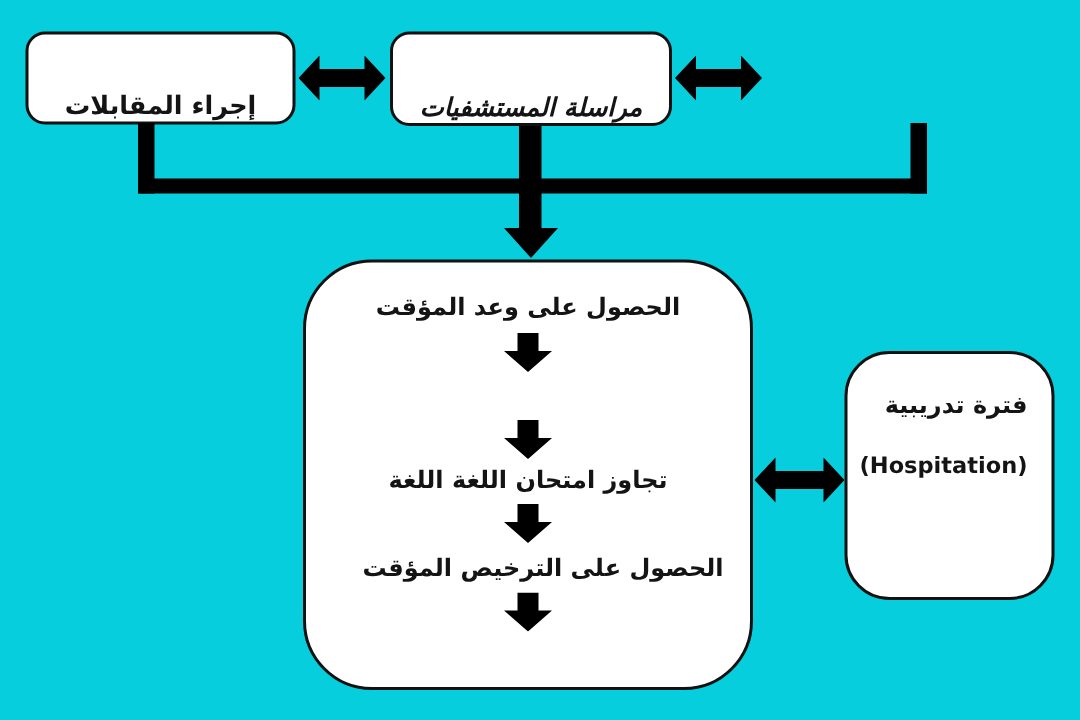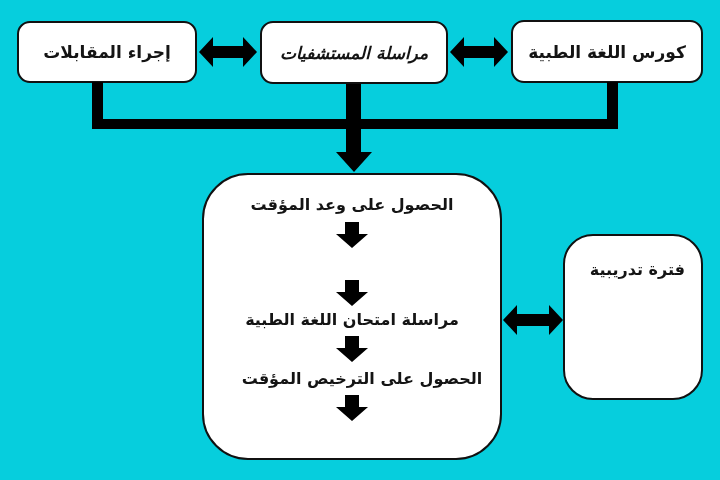--- a/index.html
+++ b/index.html
@@ -19,21 +19,21 @@
   }
   .node {
     position: absolute;
     background: var(--node-fill, #FFFFFF);
     border: 2px solid var(--node-border, #111111);
     box-sizing: border-box;
   }
   .top-box {
     border-radius: 13px;
     display: flex;
-    align-items: center;
+    align-items: flex-end;
     justify-content: center;
     font-size: 17px;
     color: #141414;
   }
   .center-box {
     left: 202px;
     top: 173px;
     width: 300px;
     height: 287px;
     border-radius: 46px;
@@ -87,23 +87,20 @@
 <div class="canvas">
 
   <div class="node top-box" style="left:17px; top:21px; width:180px; height:62px;">
     <span dir="rtl">إجراء المقابلات</span>
   </div>
 
   <div class="node top-box" style="left:260px; top:21px; width:188px; height:63px;font-style:italic;">
     <span dir="rtl">مراسلة المستشفيات</span>
   </div>
 
-  <div class="node top-box" style="left:511px; top:20px; width:192px; height:63px;">
-    <span dir="rtl">كورس اللغة الطبية</span>
-  </div>
 
   <svg class="arrow-svg" style="left:199px; top:37px;" width="58" height="30" viewBox="0 0 58 30">
     <polygon points="0,15 14,0 14,9 44,9 44,0 58,15 44,30 44,21 14,21 14,30" fill="currentColor"></polygon>
   </svg>
 
   <svg class="arrow-svg" style="left:450px; top:37px;" width="58" height="30" viewBox="0 0 58 30">
     <polygon points="0,15 14,0 14,9 44,9 44,0 58,15 44,30 44,21 14,21 14,30" fill="currentColor"></polygon>
   </svg>
 
   <div class="conn" style="left:92px; top:82px; width:11px; height:47px;"></div>
@@ -119,35 +116,36 @@
 
     <svg class="varrow" style="top:47px;" width="32" height="26" viewBox="0 0 32 26">
       <polygon points="9,0 23,0 23,12 32,12 16,26 0,12 9,12" fill="currentColor"></polygon>
     </svg>
 
 
     <svg class="varrow" style="top:105px;" width="32" height="26" viewBox="0 0 32 26">
       <polygon points="9,0 23,0 23,12 32,12 16,26 0,12 9,12" fill="currentColor"></polygon>
     </svg>
 
-    <div class="step" style="top:133px;" dir="rtl">مراسلة امتحان اللغة الطبية</div>
+    <div class="step" style="top:133px;" dir="rtl">تجاوز امتحان اللغة اللغة</div>
 
     <svg class="varrow" style="top:161px;" width="32" height="26" viewBox="0 0 32 26">
       <polygon points="9,0 23,0 23,12 32,12 16,26 0,12 9,12" fill="currentColor"></polygon>
     </svg>
 
     <div class="step" style="top:192px;margin-left:20px;" dir="rtl">الحصول على الترخيص المؤقت</div>
 
     <svg class="varrow" style="top:220px;" width="32" height="26" viewBox="0 0 32 26">
       <polygon points="9,0 23,0 23,12 32,12 16,26 0,12 9,12" fill="currentColor"></polygon>
     </svg>
 
   </div>
 
   <svg class="arrow-svg" style="left:503px; top:305px;" width="60" height="30" viewBox="0 0 60 30">
     <polygon points="0,15 14,0 14,9 46,9 46,0 60,15 46,30 46,21 14,21 14,30" fill="currentColor"></polygon>
   </svg>
 
   <div class="node side-box">
     <div class="side-line" dir="rtl">فترة تدريبية</div>
+    <div class="side-line latin">(Hospitation)</div>
   </div>
 
 </div>
 
 </body></html>

